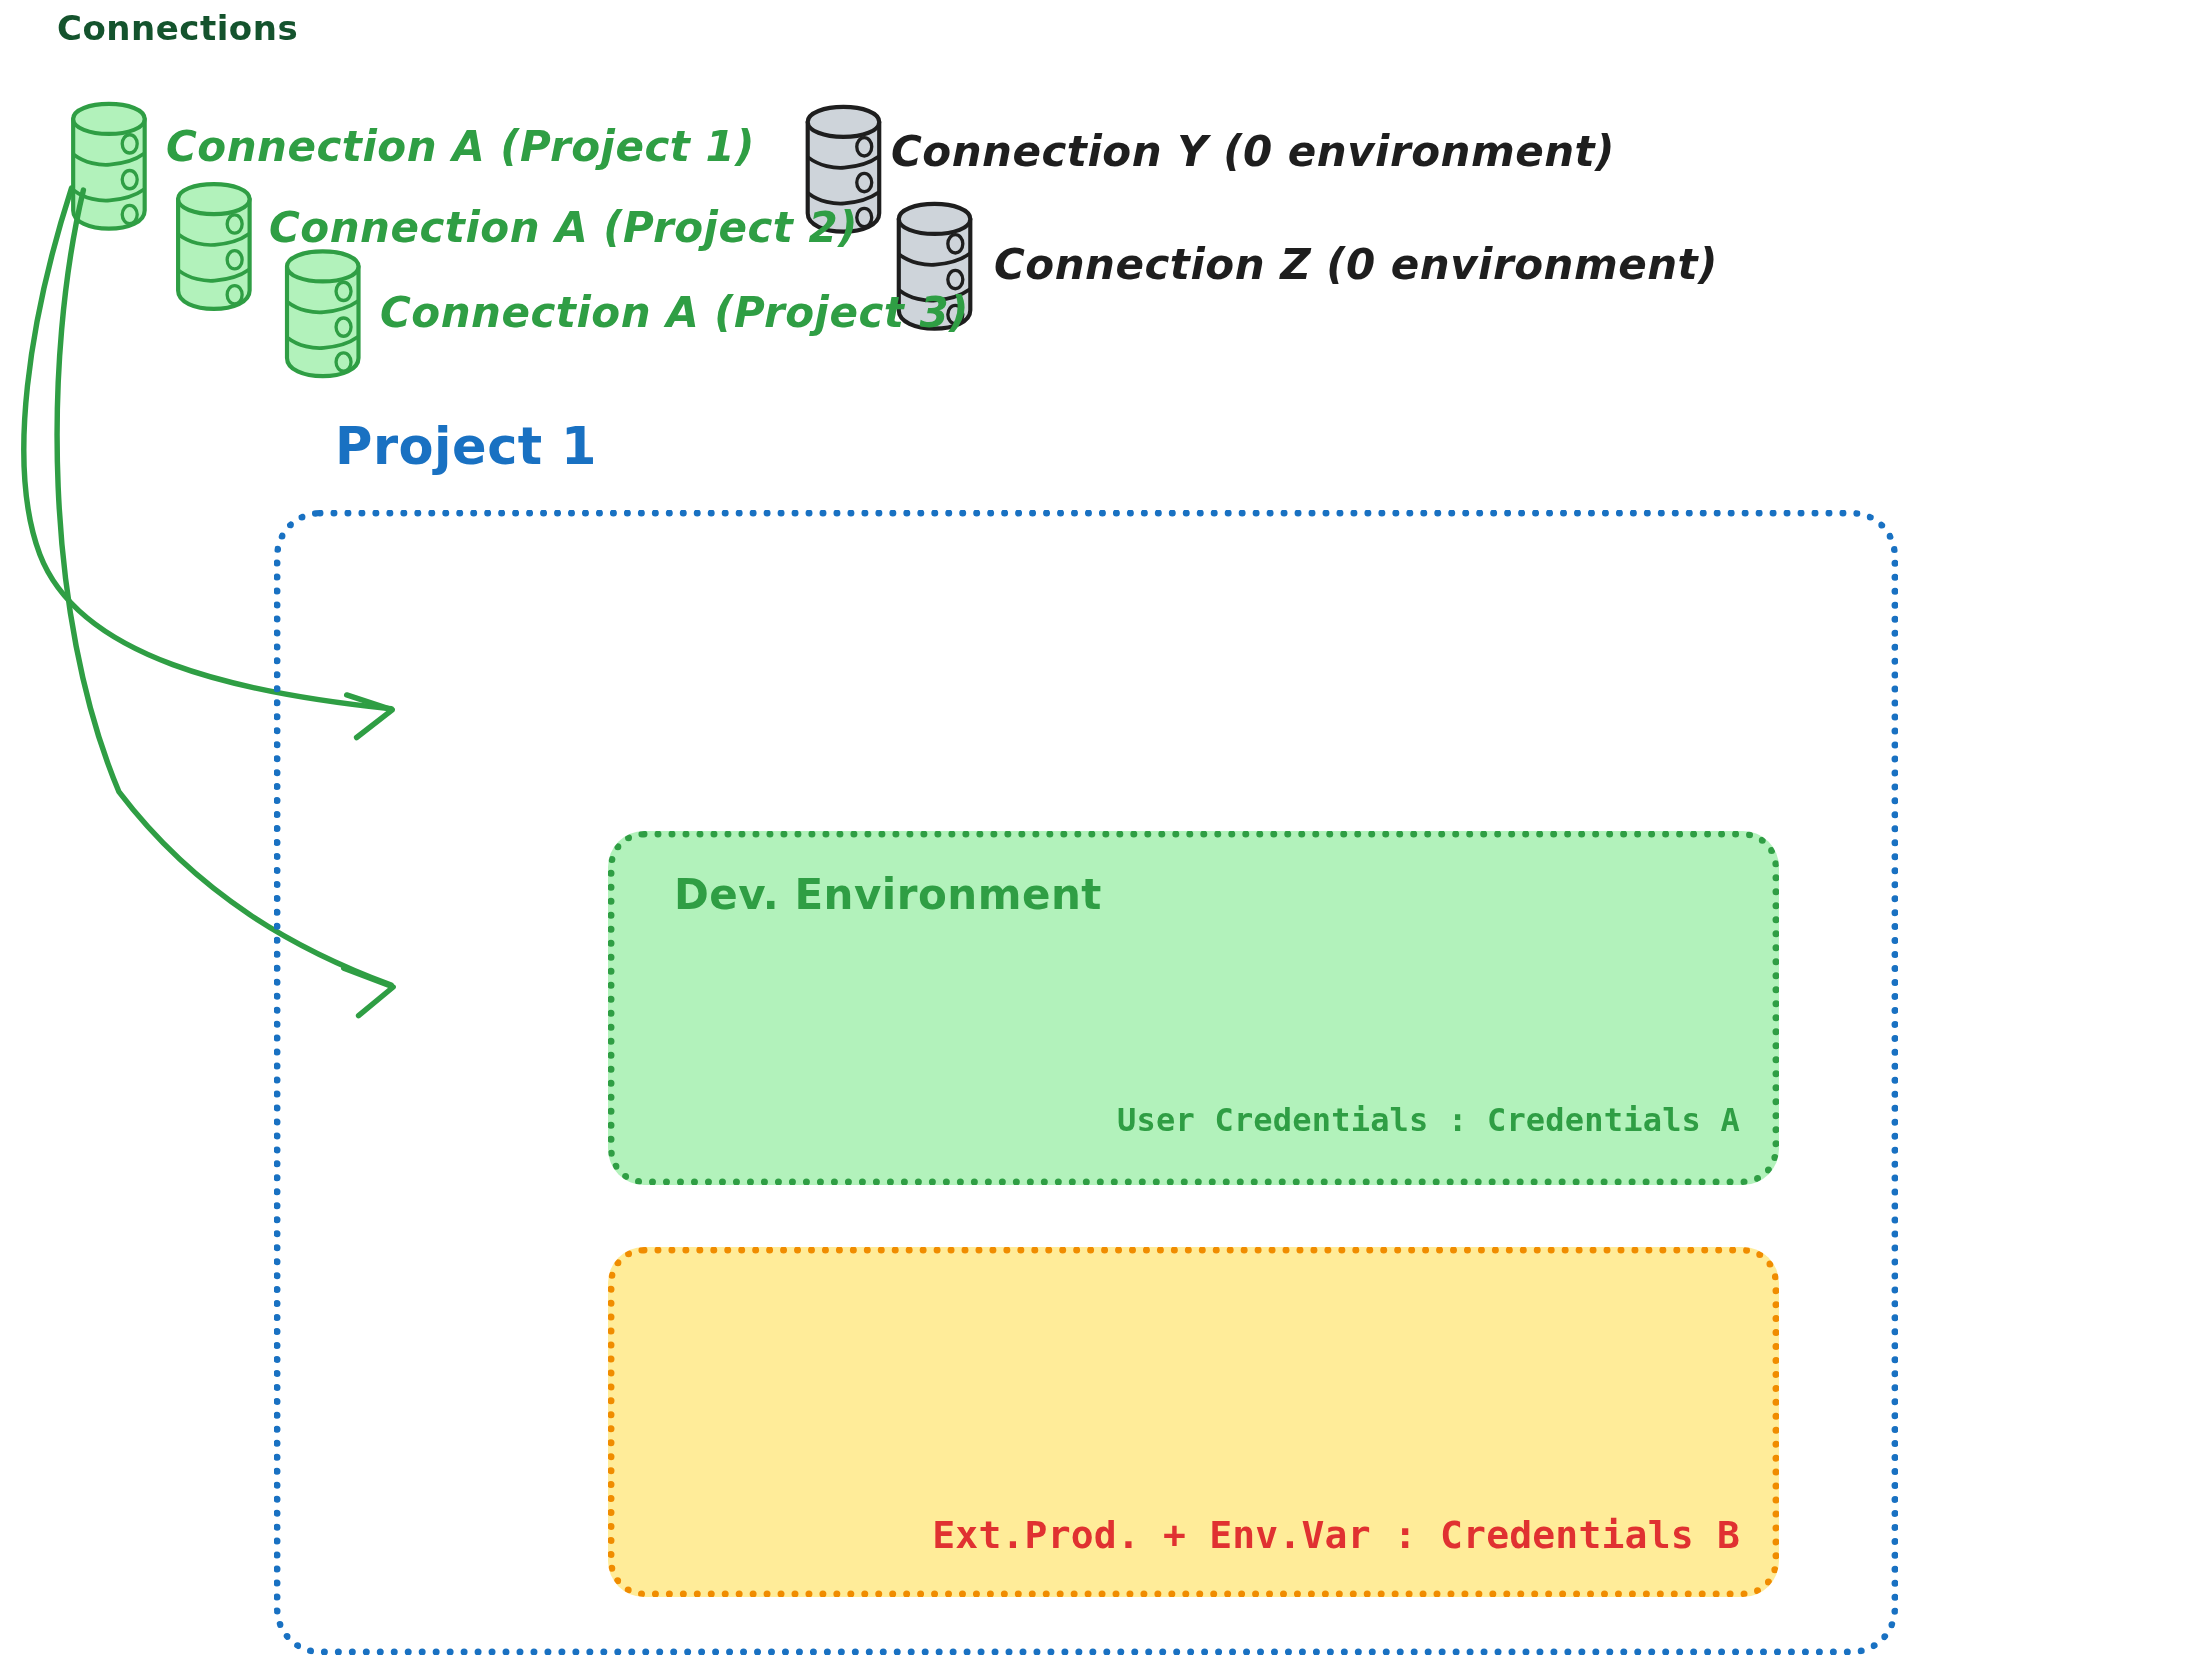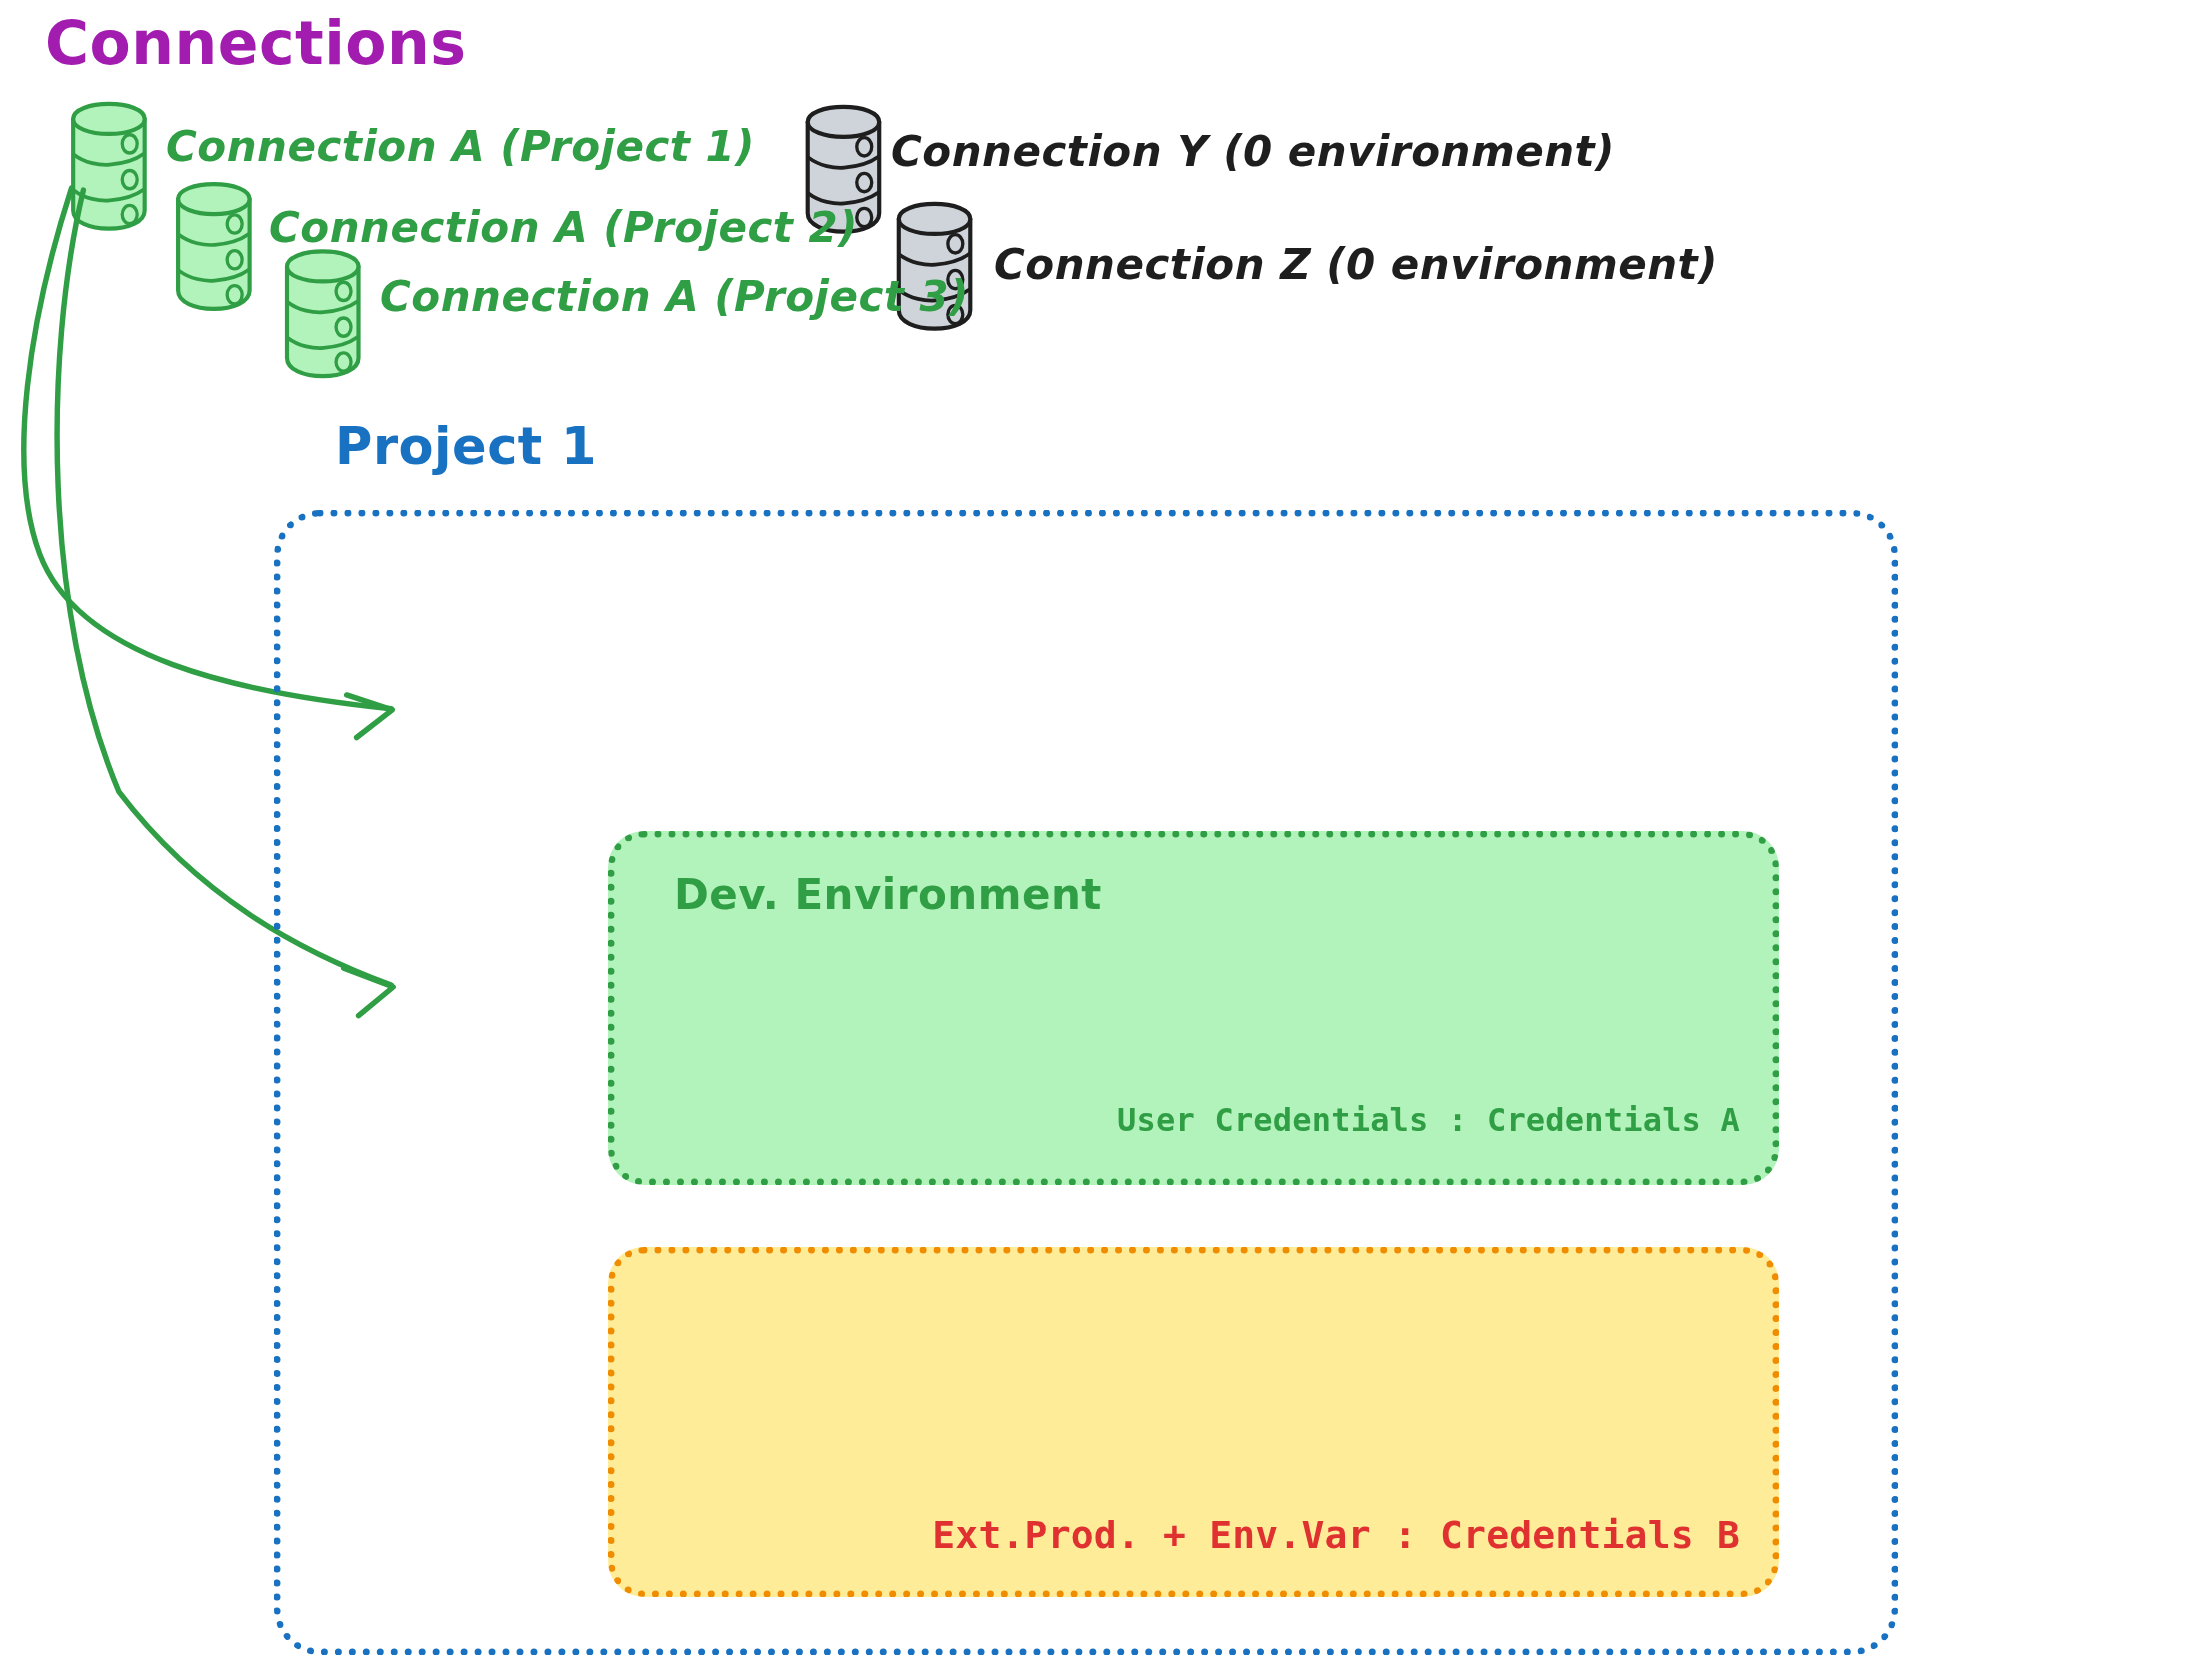--- a/index.html
+++ b/index.html
@@ -42,36 +42,36 @@
     font-style: italic;
     letter-spacing: 0.5px;
   }
   .mono {
     font-family: "DejaVu Sans Mono", monospace;
     font-weight: 700;
     letter-spacing: 0.2px;
   }
 
   #title-connections {
-    left: 45px;
+    left: 57px;
     top: 8px;
-    font-size: 60px;
-    color: #a21caf;
+    font-size: 34px;
+    color: #14532d;
   }
   .conn-label {
     font-size: 42px;
     color: #2f9e44;
   }
   .conn-label-gray {
     font-size: 42px;
     color: #1e1e1e;
   }
   #label-conn-a1 { left: 166px; top: 122px; }
   #label-conn-a2 { left: 269px; top: 203px; }
-  #label-conn-a3 { left: 380px; top: 272px; text-align: right; }
+  #label-conn-a3 { left: 380px; top: 288px; text-align: right; }
   #label-conn-y  { left: 891px; top: 127px; }
   #label-conn-z  { left: 994px; top: 240px; }
 
   #label-project1 {
     left: 335px;
     top: 417px;
     font-size: 51px;
     color: #1971c2;
   }
 

